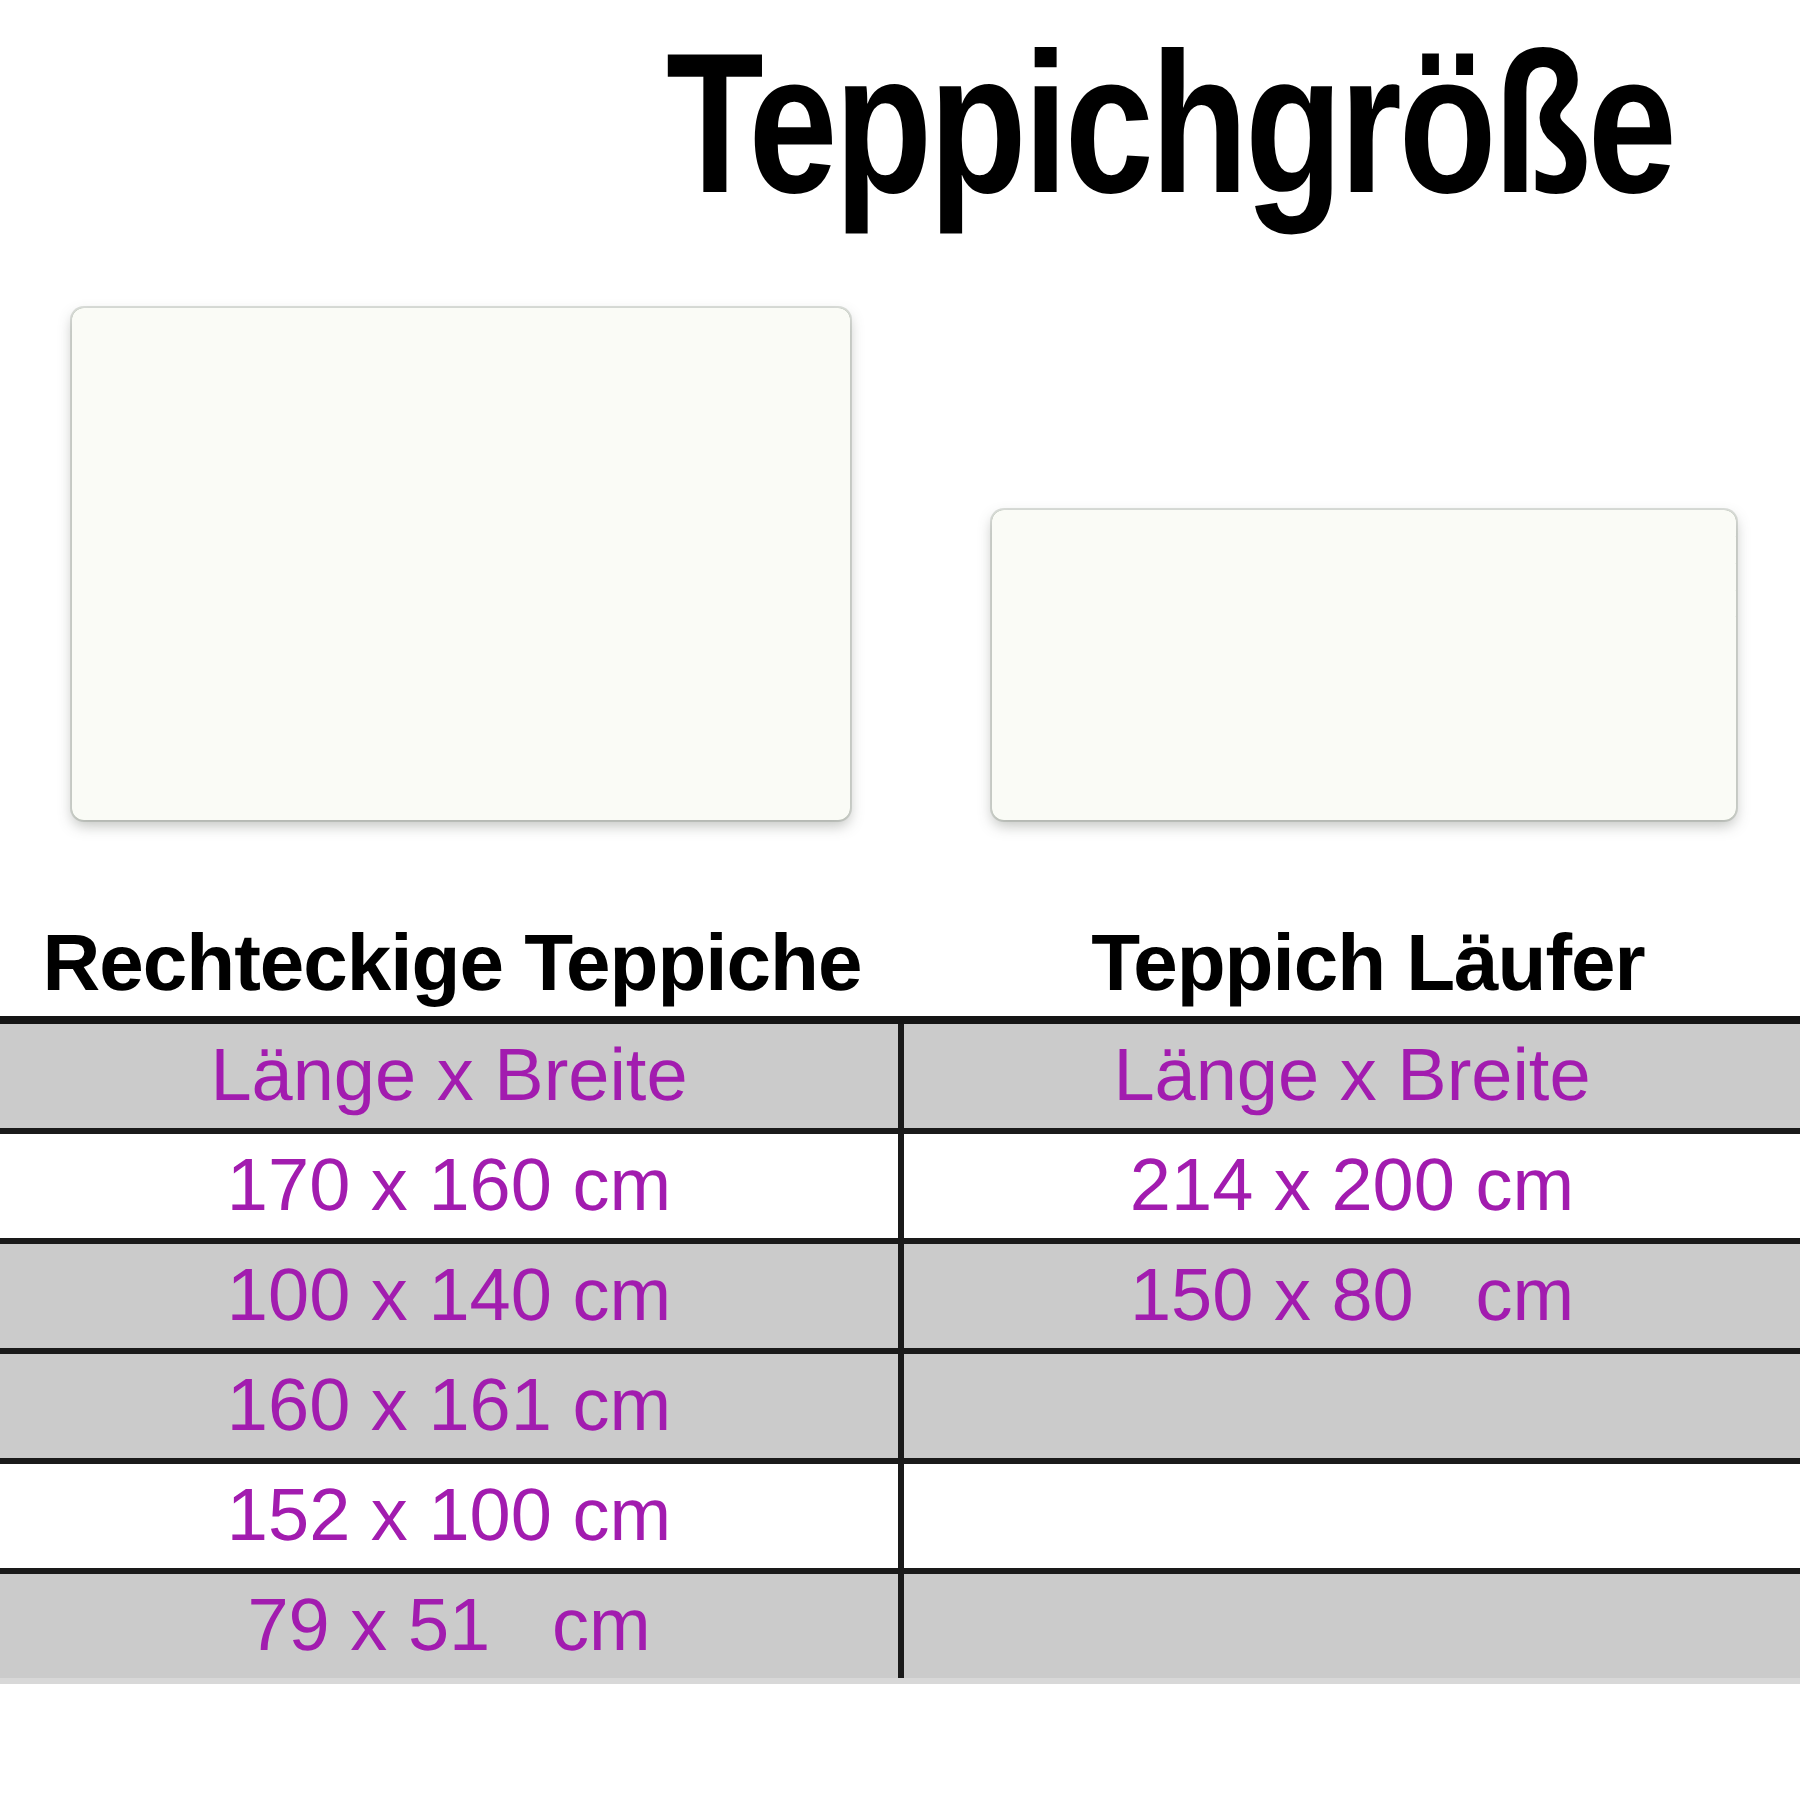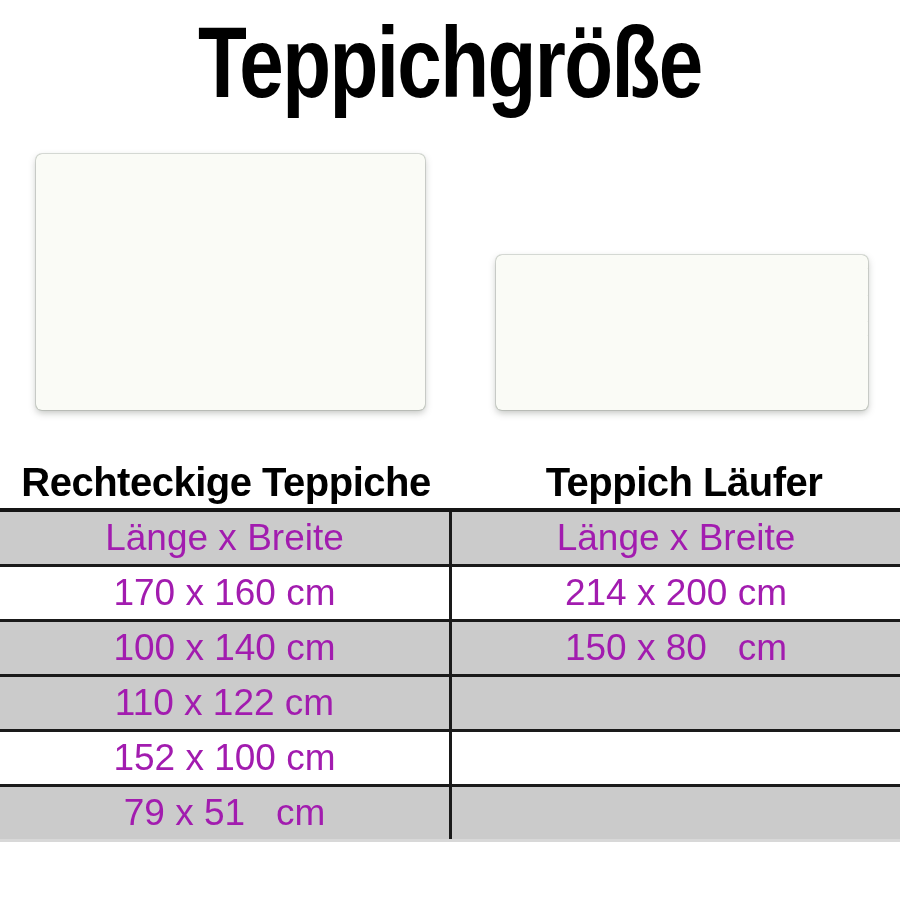--- a/index.html
+++ b/index.html
@@ -2,21 +2,21 @@
 <html><head>
 <meta charset="utf-8">
 <style>
   html,body{margin:0;padding:0;background:#ffffff;}
   #stage{
     position:relative;width:900px;height:900px;overflow:hidden;
     background:#ffffff;font-family:"Liberation Sans",sans-serif;color:#000;
   }
   
   .title{
-    position:absolute;top:10px;left:0;width:900px;text-align:center;
+    position:absolute;top:10px;left:0;width:900px;text-align:right;
     font-size:100px;line-height:104px;font-weight:700;letter-spacing:-2px;
     white-space:nowrap;
   }
   .title .squeeze{display:inline-block;transform:scaleX(0.80);transform-origin:50% 50%;}
   
   .rug{
     position:absolute;border-radius:6px;overflow:hidden;
     box-shadow:0 3px 7px rgba(80,85,78,.35), 0 0 0 1px rgba(120,130,115,.25);
     background:#a7b1a2;
   }
@@ -85,21 +85,21 @@
       <div class="t-cell right">214 x 200 cm</div>
     </div>
 
     <div class="t-row gray">
       <div class="t-cell left">100 x 140 cm</div>
       <div class="t-cell right">150 x 80   cm</div>
     </div>
 
 
     <div class="t-row gray">
-      <div class="t-cell left">110 x 122 cm</div>
+      <div class="t-cell left">160 x 161 cm</div>
       <div class="t-cell right"></div>
     </div>
 
     <div class="t-row">
       <div class="t-cell left">152 x 100 cm</div>
       <div class="t-cell right"></div>
     </div>
 
     <div class="t-row gray last">
       <div class="t-cell left">79 x 51   cm</div>

